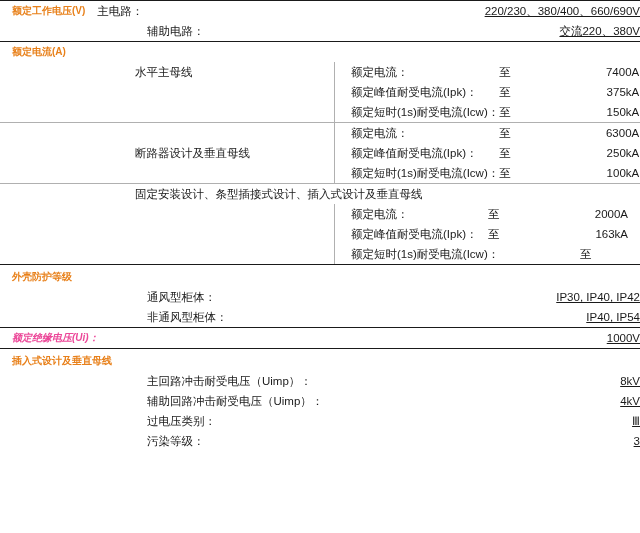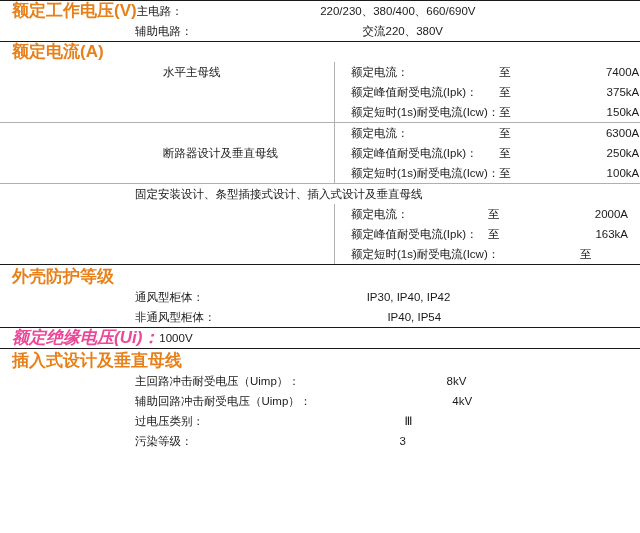--- a/index.html
+++ b/index.html
@@ -14,21 +14,21 @@
     font-size: 11.5px;
     color: #1a1a1a;
     position: relative;
     overflow: hidden;
   }
 
   
   .section-title {
     color: #e8801a;
     font-weight: bold;
-    font-size: 17px;
+    font-size: 10px;
     padding-left: 12px;
     line-height: 20px;
     white-space: nowrap;
   }
   .section-title.black {
     color: #ec4899;
     font-style: italic;
   }
 
   
@@ -60,26 +60,29 @@
     flex: 0 0 135px;
     padding-left: 12px;
     box-sizing: border-box;
     white-space: nowrap;
   }
   .c-mid {
     flex: 1 1 auto;
     padding-left: 0px;
     box-sizing: border-box;
     white-space: nowrap;
+    margin-left: 12px;
   }
   .c-val-wide {
     flex: 1 1 auto;
-    padding-right: 27px;
-    box-sizing: border-box;
-    white-space: nowrap;
+    text-align: right;
+    padding-right: 0;
+    box-sizing: border-box;
+    white-space: nowrap;
+    text-decoration: underline;
   }
   .indent-title {
     padding-left: 135px;
     line-height: 20px;
     height: 20px;
     white-space: nowrap;
     box-sizing: border-box;
   }
   .group {
     display: flex;
@@ -89,21 +92,20 @@
   .group-left {
     width: 335px;
     flex: 0 0 335px;
     box-sizing: border-box;
     padding-left: 135px;
     border-right: 1px solid #b0b0b0;
   }
   .group-left .gl-title {
     line-height: 20px;
     white-space: nowrap;
-    margin-left: 28px;
   }
   .group-right {
     flex: 1 1 auto;
     box-sizing: border-box;
   }
   .gr-line {
     display: flex;
     line-height: 20px;
     height: 20px;
   }

